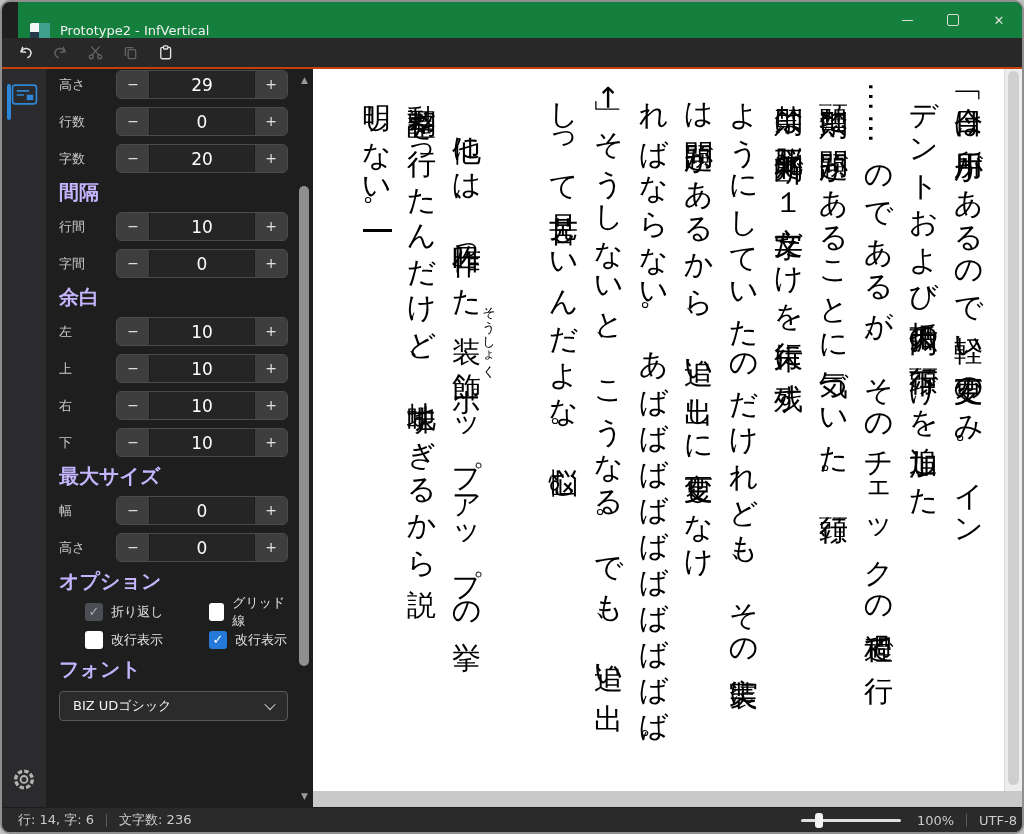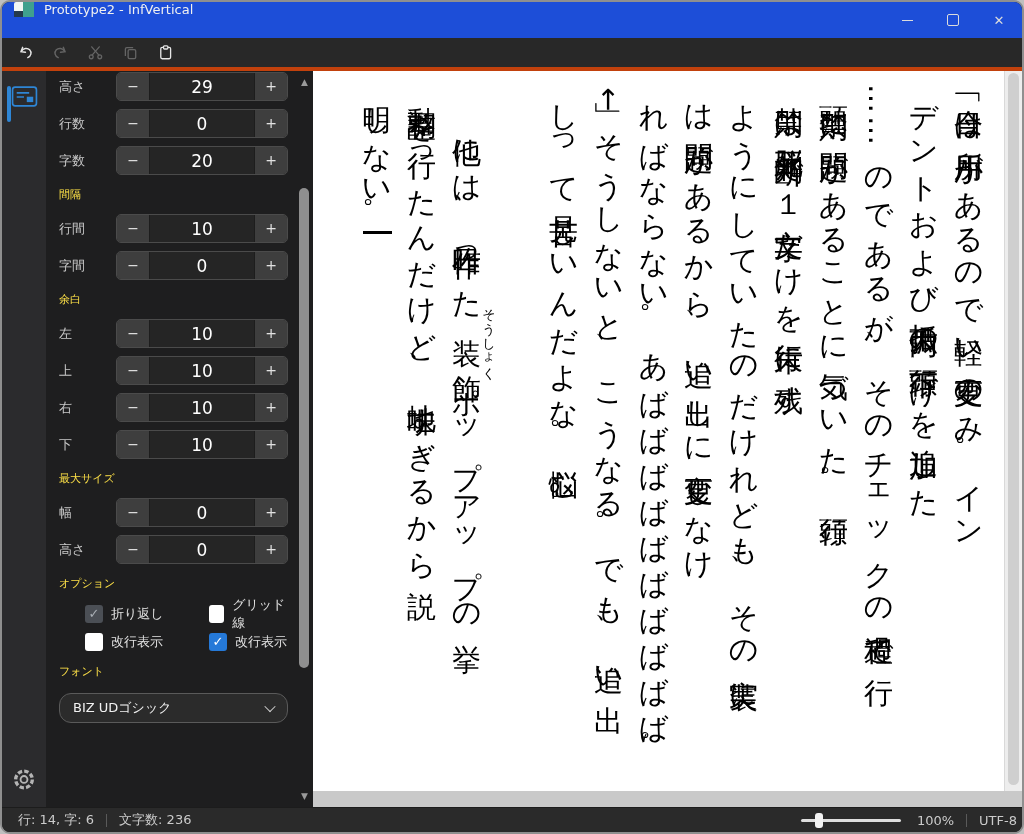--- a/index.html
+++ b/index.html
@@ -1,59 +1,59 @@
 <!DOCTYPE html>
 <html><head>
 <meta charset="utf-8">
 <style>
   html,body{margin:0;padding:0;background:#bfbfbf;font-family:"DejaVu Sans","Liberation Sans",sans-serif;}
   .window{width:1024px;height:834px;box-sizing:border-box;border:2px solid #8f8f8f;border-radius:10px;
     overflow:hidden;display:flex;flex-direction:column;background:#1f1f20;}
   
-  .titlebar{height:36px;flex:0 0 36px;background:#1d4ed8;display:flex;align-items:flex-start;padding-left:12px;}
+  .titlebar{height:36px;flex:0 0 36px;background:#15803d;display:flex;align-items:flex-end;padding-left:12px;margin-left:16px;}
   .app-icon{width:20px;height:15px;margin-right:10px;flex:0 0 auto;}
   .title{font-size:13px;color:#f0f0f0;}
   .tspace{flex:1;}
   .winbtn{width:46px;height:36px;display:flex;align-items:center;justify-content:center;color:#dcdcdc;cursor:default;}
   .min-glyph{display:block;width:11px;border-top:1.5px solid #dcdcdc;}
   .max-glyph{display:block;width:10px;height:10px;border:1.5px solid #dcdcdc;border-radius:2px;}
   .close-glyph{font-size:13px;line-height:1;}
   
   .menubar{height:31px;flex:0 0 31px;background:#282828;display:flex;align-items:center;padding-left:17px;gap:25px;}
   .menu-item{font-size:13px;color:#e8e8e8;}
   .toolbar{height:29px;flex:0 0 29px;background:#282828;display:flex;align-items:center;padding-left:13px;gap:15px;}
   .tbtn{width:20px;height:20px;display:flex;align-items:center;justify-content:center;}
   .tbtn svg{width:17px;height:17px;}
   .ic-on{stroke:#e6e6e6;}
   .ic-off{stroke:#646464;}
   
-  .body{flex:1;display:flex;min-height:0;border-top:4px solid #c2410c;}
+  .body{flex:1;display:flex;min-height:0;border-top:2px solid #c2410c;}
   .activitybar{width:44px;flex:0 0 44px;background:#2b2b2d;position:relative;}
   .act-indicator{position:absolute;left:5px;top:15px;width:4px;height:36px;border-radius:2px;background:#2e86d6;}
   .act-icon{display:block;margin:14px auto 0;}
   .gear{position:absolute;bottom:15px;left:50%;transform:translateX(-50%);}
   
   .sidebar{width:250px;flex:0 0 250px;background:#1e1e1f;box-sizing:border-box;padding:2px 8px 0 13px;overflow:hidden;}
   .srow{display:flex;align-items:center;height:27px;margin-bottom:10px;}
   .slabel{width:57px;flex:0 0 57px;font-size:13px;color:#c9c9c9;}
   .spin{flex:1;height:27px;display:flex;border:1px solid #4b4b4b;border-radius:5px;overflow:hidden;background:#252525;}
   .sbtn{width:33px;flex:0 0 33px;background:#3e3e3e;color:#e2e2e2;border:none;font-size:14px;line-height:25px;text-align:center;padding:0;font-family:inherit;}
   .sbtn.minus{border-right:1px solid #1d1d1d;}
   .sbtn.plus{border-left:1px solid #1d1d1d;}
   .sval{flex:1;display:flex;align-items:center;justify-content:center;color:#ffffff;font-size:17px;background:#252525;}
-  .shead{font-size:11px;line-height:17px;font-weight:normal;color:#fde047;margin:12px 0 12px 0;}
+  .shead{font-size:20px;line-height:17px;font-weight:bold;color:#c4b5fd;margin:12px 0 12px 0;}
   .cbrow{display:flex;align-items:center;height:19px;margin:0 0 9px 26px;}
   .cb{display:flex;align-items:center;gap:8px;}
   .cb.col1{width:124px;flex:0 0 124px;}
   .cbox{width:18px;height:18px;border-radius:3px;background:#ffffff;display:flex;align-items:center;justify-content:center;
     font-size:13px;font-weight:bold;color:transparent;}
   .cbox.checked{background:#2579d8;color:#ffffff;}
   .cbox.discheck{background:#4b4f55;color:#a9afb5;}
   .cb-label{font-size:13px;color:#e2e2e2;}
-  .dropdown{margin-top:13px;height:30px;box-sizing:border-box;border:1px solid #5a5a5a;border-radius:12px;background:#2b2b2b;
+  .dropdown{margin-top:13px;height:30px;box-sizing:border-box;border:1px solid #5a5a5a;border-radius:4px;background:#2b2b2b;
     display:flex;align-items:center;justify-content:space-between;padding:0 13px;gap:8px;}
   .dd-value{font-size:13px;color:#f2f2f2;}
   .dd-chevron{width:7px;height:7px;border-right:1.6px solid #cfcfcf;border-bottom:1.6px solid #cfcfcf;transform:rotate(45deg) translate(-1px,-1px);}
   
   .sscroll{width:17px;flex:0 0 17px;background:#1e1e1f;position:relative;}
   .sarrow{position:absolute;left:0;width:17px;text-align:center;font-size:9px;color:#9a9a9a;}
   .sarrow.up{top:6px;}
   .sarrow.down{bottom:6px;}
   .sthumb{position:absolute;left:3px;width:10px;border-radius:5px;background:#8f8f8f;top:117px;height:480px;}
   

